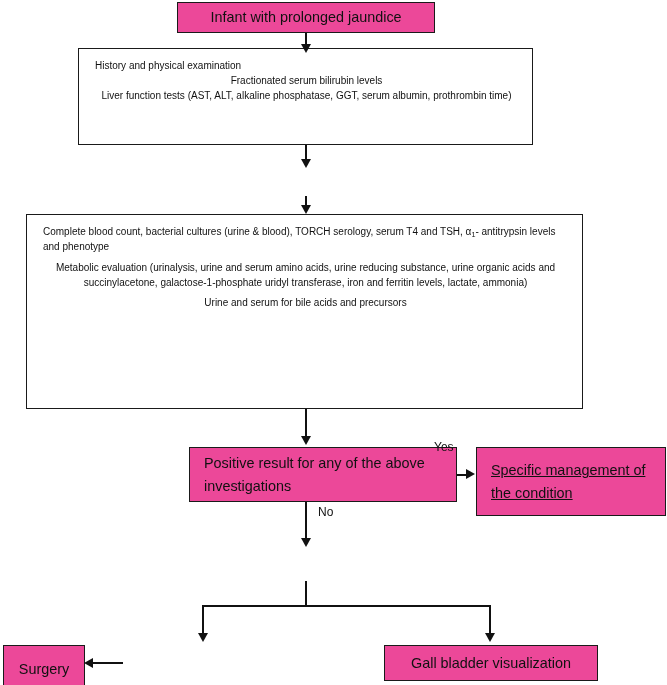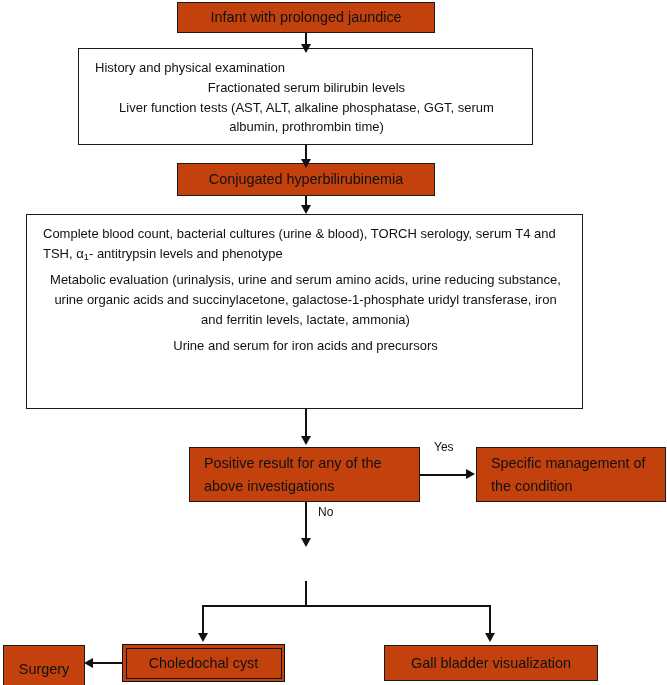--- a/index.html
+++ b/index.html
@@ -16,21 +16,21 @@
     position: relative;
     width: 667px;
     height: 685px;
     background: #ffffff;
     overflow: hidden;
   }
 
   .node {
     position: absolute;
     box-sizing: border-box;
-    background: #c2410c;
+    background: #ec4899;
     border: 1.6px solid #1a1a1a;
     display: flex;
     align-items: center;
     font-size: 14.4px;
     line-height: 1.55;
     color: #111111;
     z-index: 2;
   }
   .node.center {
     justify-content: center;
@@ -62,21 +62,21 @@
     justify-content: center;
     box-sizing: border-box;
   }
 
   
   .listbox {
     position: absolute;
     box-sizing: border-box;
     background: #ffffff;
     border: 1.6px solid #1a1a1a;
-    font-size: 13px;
+    font-size: 10px;
     line-height: 1.52;
     color: #111111;
     padding: 9px 14px 9px 16px;
     z-index: 2;
   }
   .listbox .para {
     margin: 0;
   }
   .listbox .para + .para {
     margin-top: 0.52em;
@@ -147,65 +147,57 @@
 
   <div class="listbox" style="left:78px; top:48px; width:455px; height:97px;">
     <p class="para tight">History and physical examination</p>
     <p class="para tight">Fractionated serum bilirubin levels</p>
     <p class="para tight">Liver function tests (AST, ALT, alkaline phosphatase, GGT, serum albumin, prothrombin time)</p>
   </div>
 
   <div class="ln v" style="left:305px; top:145px; height:16px;"></div>
   <div class="arw down" style="left:300.5px; top:159px;"></div>
 
-  <div class="node center" style="left:177px; top:163px; width:258px; height:33px;">
-    <span class="pad-c">Conjugated hyperbilirubinemia</span>
-  </div>
 
   <div class="ln v" style="left:305px; top:196px; height:12px;"></div>
   <div class="arw down" style="left:300.5px; top:205px;"></div>
 
   <div class="listbox" style="left:26px; top:214px; width:557px; height:195px;">
     <p class="para">Complete blood count, bacterial cultures (urine &amp; blood), TORCH serology, serum T4 and TSH, α<sub>1</sub>- antitrypsin levels and phenotype</p>
     <p class="para">Metabolic evaluation (urinalysis, urine and serum amino acids, urine reducing substance, urine organic acids and succinylacetone, galactose-1-phosphate uridyl transferase, iron and ferritin levels, lactate, ammonia)</p>
-    <p class="para">Urine and serum for iron acids and precursors</p>
+    <p class="para">Urine and serum for bile acids and precursors</p>
   </div>
 
   <div class="ln v" style="left:305px; top:409px; height:29px;"></div>
   <div class="arw down" style="left:300.5px; top:436px;"></div>
 
-  <div class="node left" style="left:189px; top:447px; width:231px; height:55px;">
+  <div class="node left" style="left:189px; top:447px; width:268px; height:55px;">
     <span class="pad-l">Positive result for any of the above investigations</span>
   </div>
 
   <div class="ln h" style="left:420px; top:473.5px; width:48px;"></div>
   <div class="arw right" style="left:466px; top:469px;"></div>
   <div class="edge-label" style="left:434px; top:440px;">Yes</div>
 
-  <div class="node left" style="left:476px; top:447px; width:190px; height:55px;">
+  <div class="node left" style="left:476px; top:447px; width:190px; height:69px;text-decoration:underline;">
     <span class="pad-l">Specific management of the condition</span>
   </div>
 
   <div class="ln v" style="left:305px; top:502px; height:38px;"></div>
   <div class="arw down" style="left:300.5px; top:538px;"></div>
   <div class="edge-label" style="left:318px; top:505px;">No</div>
 
 
   <div class="ln v" style="left:305px; top:581px; height:25px;"></div>
   <div class="ln h" style="left:202px; top:605px; width:289px;"></div>
   <div class="ln v" style="left:202px; top:605px; height:30px;"></div>
   <div class="arw down" style="left:197.5px; top:633px;"></div>
   <div class="ln v" style="left:489px; top:605px; height:30px;"></div>
   <div class="arw down" style="left:484.5px; top:633px;"></div>
 
-  <div class="node double" style="left:122px; top:644px; width:163px; height:38px;">
-    <div class="inner">
-      <span class="pad-c">Choledochal cyst</span>
-    </div>
-  </div>
 
   <div class="ln h" style="left:93px; top:662px; width:30px;"></div>
   <div class="arw left" style="left:84px; top:657.5px;"></div>
 
   <div class="node center" style="left:3px; top:645px; width:82px; height:48px;">
     <span class="pad-c">Surgery</span>
   </div>
 
   <div class="node center" style="left:384px; top:645px; width:214px; height:36px;">
     <span class="pad-c">Gall bladder visualization</span>

